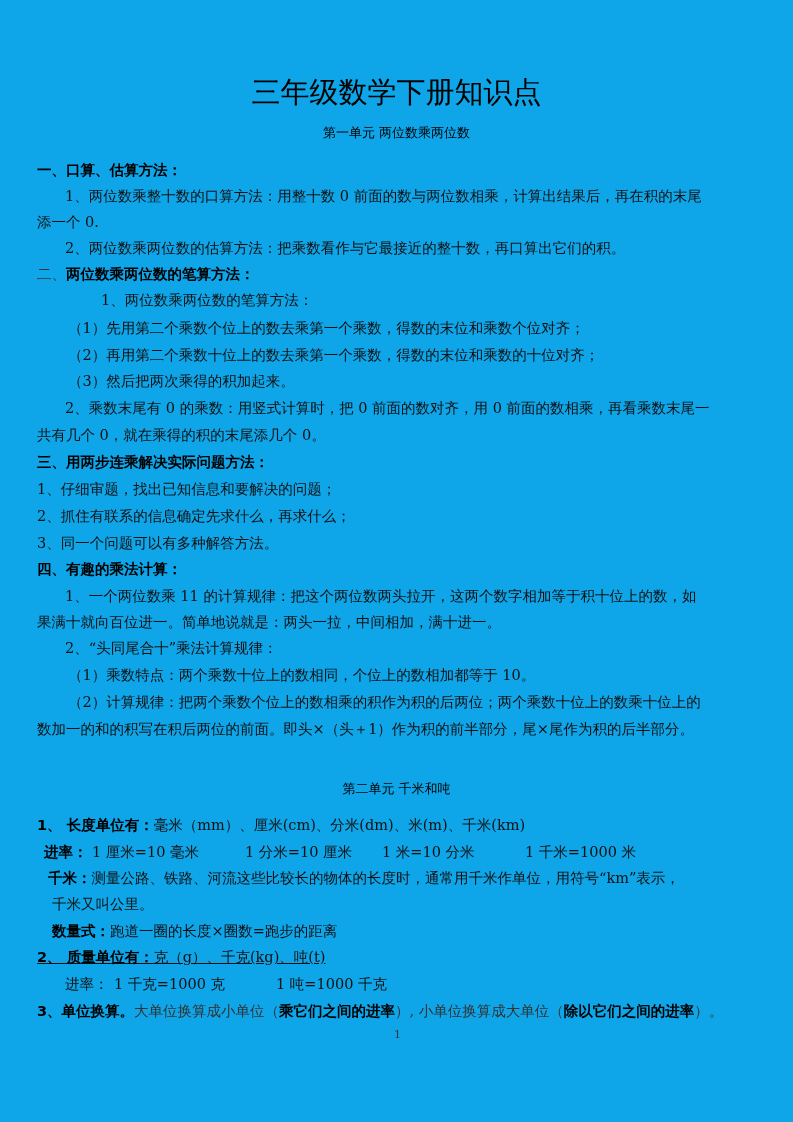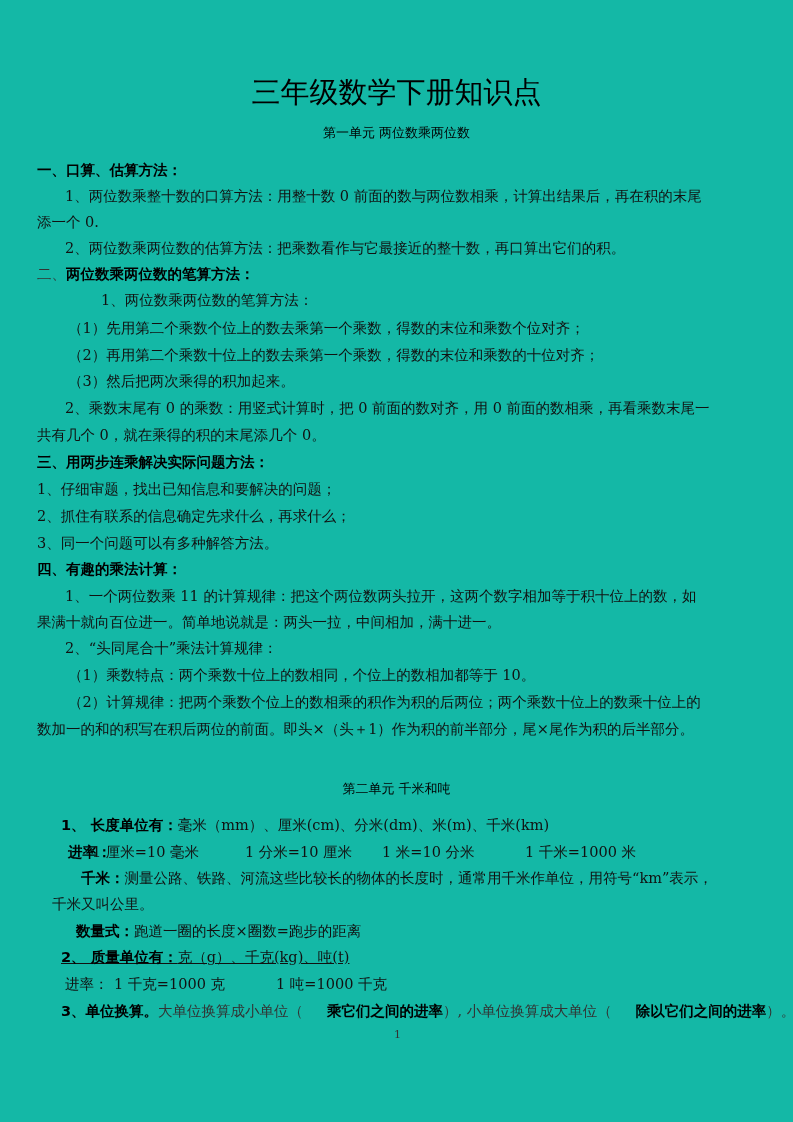--- a/index.html
+++ b/index.html
@@ -1,25 +1,25 @@
 <!DOCTYPE html>
 <html><head>
 <meta charset="utf-8">
 <style>
   html, body { margin: 0; padding: 0; background: #ffffff; }
   body { width: 793px; height: 1122px; position: relative; overflow: hidden;
          font-family: "DejaVu Serif", "Liberation Serif", serif; color: #111; }
-  .page { position: absolute; left: 0; top: 0; width: 793px; height: 1122px; background: #14b8a6; }
+  .page { position: absolute; left: 0; top: 0; width: 793px; height: 1122px; background: #0ea5e9; }
   .ln { position: absolute; white-space: nowrap; font-size: 14.5px; line-height: 20px; }
   .title { position: absolute; left: 0; width: 793px; text-align: center;
            font-family: "DejaVu Sans", "Liberation Sans", sans-serif; }
   .t-main { top: 74px; font-size: 29px; line-height: 36px; font-weight: normal; color: #000; }
   .t-sub { font-size: 13px; line-height: 24px; color: #000; }
   .h { font-family: "DejaVu Sans", "Liberation Sans", sans-serif; font-weight: bold; font-size: 14.5px; color: #000; }
-  .b { font-family: "DejaVu Sans", "Liberation Sans", sans-serif; font-weight: bold; color: #000; margin-left: 24px; }
+  .b { font-family: "DejaVu Sans", "Liberation Sans", sans-serif; font-weight: bold; color: #000; }
   .n { font-weight: normal; font-family: "DejaVu Serif", "Liberation Serif", serif; color: #333; }
   .pnum { position: absolute; top: 1028px; left: 394px; font-size: 11px; color: #333; }
 </style>
 </head>
 <body>
 
 <div class="page">
 
   <div class="title t-main">三年级数学下册知识点</div>
   <div class="title t-sub" style="top:121px;">第一单元  两位数乘两位数</div>
@@ -59,21 +59,21 @@
   </div>
 
   <div class="ln" style="left:44px; top:842px;">
     <span class="b">进率：</span>
   </div>
   <div class="ln" style="left:92px; top:842px;">1 厘米=10 毫米</div>
   <div class="ln" style="left:245px; top:842px;">1 分米=10 厘米</div>
   <div class="ln" style="left:382px; top:842px;">1 米=10 分米</div>
   <div class="ln" style="left:525px; top:842px;">1 千米=1000 米</div>
 
-  <div class="ln" style="left:57px; top:868px;text-align:center;">
+  <div class="ln" style="left:48px; top:868px;text-align:center;">
     <span class="b">千米：</span><span>测量公路、铁路、河流这些比较长的物体的长度时，通常用千米作单位，用符号“km”表示，</span>
   </div>
   <div class="ln" style="left:52px; top:894px;">千米又叫公里。</div>
 
   <div class="ln" style="left:52px; top:921px;">
     <span class="b">数量式：</span><span>跑道一圈的长度×圈数=跑步的距离</span>
   </div>
 
   <div class="ln" style="left:37px; top:947px;text-decoration:underline;">
     <span class="b">2、 质量单位有：</span><span>克（g）、千克(kg)、吨(t)</span>

